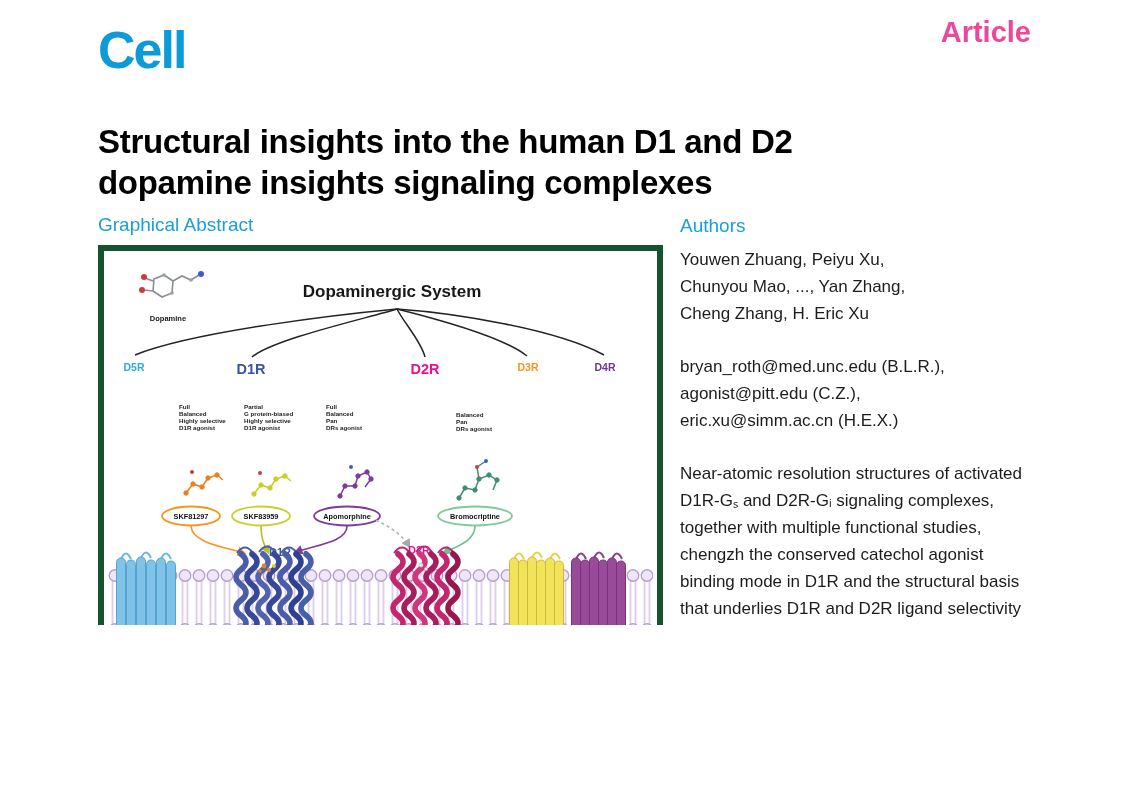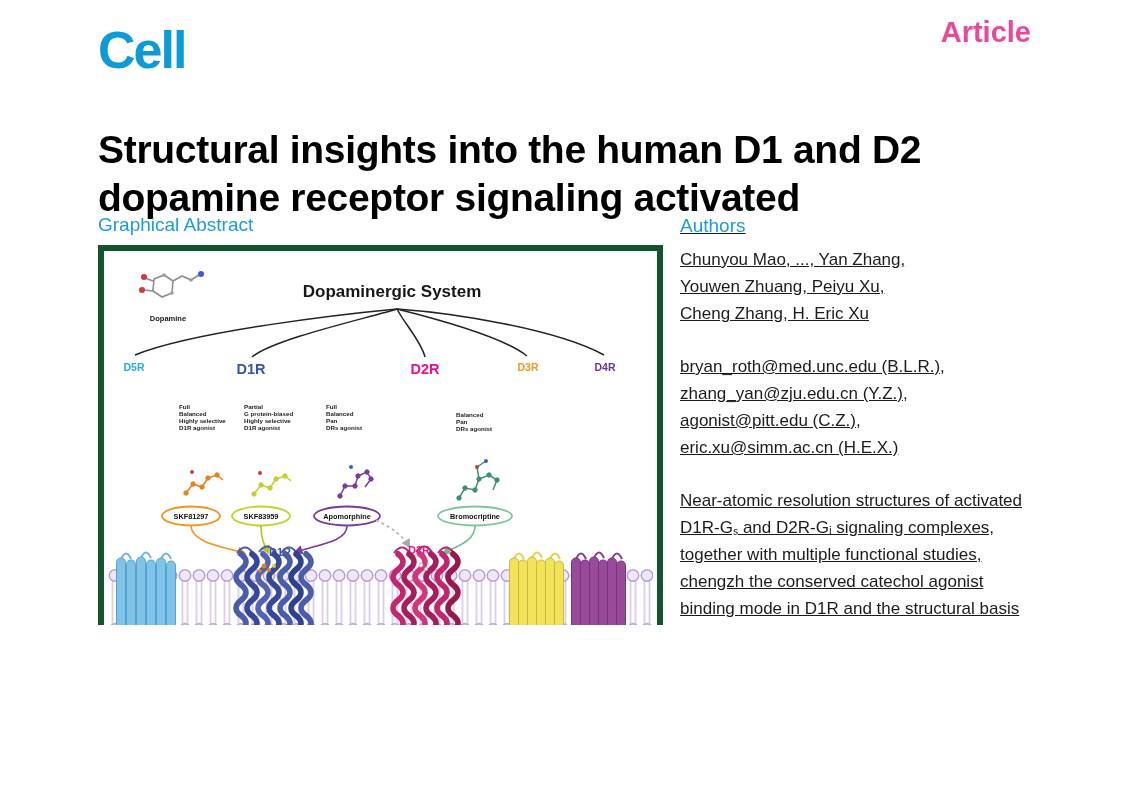--- a/index.html
+++ b/index.html
@@ -10,24 +10,24 @@
   .logo {
     position:absolute; left:98px; top:20px;
     font-size:52px; font-weight:bold; color:#0d9bd8; letter-spacing:-2px;
   }
   .article-type {
     position:absolute; right:110px; top:16px;
     font-size:29px; font-weight:bold; color:#ec4899;
   }
   .title {
     position:absolute; left:98px; top:100px; width:900px;
-    font-size:39px; font-weight:bold; color:#000; line-height:1.24; letter-spacing:-0.3px;
+    font-size:33px; font-weight:bold; color:#000; line-height:1.24; letter-spacing:-0.3px;
   }
   .col-left  { position:absolute; left:98px;  top:214px; width:559px; }
-  .col-right { position:absolute; left:680px; top:215px; width:352px;text-decoration:underline; }
+  .col-right { position:absolute; left:680px; top:215px; width:352px; }
   .sec-heading {
     font-size:19px; font-weight:normal; color:#1b9ed8; margin:0 0 9px 0;
   }
   .fig-box {
     margin-top:4px; width:553px; height:541px;
     border:6px solid #14532d; background:#fff;
   }
   .fig-box svg { display:block; width:553px; height:541px; }
   .text-block { font-size:17px; line-height:27px; color:#1c1c1c; margin:0 0 26px 0; }
   .text-block div { white-space:nowrap; }
@@ -44,21 +44,21 @@
   .g-label    { font-family:"Liberation Sans",sans-serif; font-size:11.5px; font-weight:bold; text-anchor:middle; }
 </style>
 </head>
 <body>
 
 <div class="page">
 
   <div class="logo">Cell</div>
   <div class="article-type">Article</div>
 
-  <h1 class="title"><span>Structural insights into the human D1 and D2</span><br><span>dopamine receptor signaling activated</span></h1>
+  <h1 class="title"><span>Structural insights into the human D1 and D2</span><br><span>dopamine insights signaling complexes</span></h1>
 
   <section class="col-left">
     <h2 class="sec-heading">Graphical Abstract</h2>
 
     <div class="fig-box">
       <svg viewBox="0 0 553 541">
         <defs>
           <path id="coilV" d="M6,0 q10,7 0,14 t0,14 t0,14 t0,14 t0,14 t0,14" fill="none" stroke-width="5.6" stroke-linecap="round"></path>
           <path id="coilH" d="M0,6 q7,10 14,0 t14,0 t14,0 t14,0" fill="none" stroke-width="5" stroke-linecap="round"></path>
           <g id="cyl">
@@ -303,28 +303,27 @@
         </g>
         <text class="g-label" x="266" y="490" fill="#a3cbdc">Gαᵢ</text>
       </svg>
     </div>
   </section>
 
   <aside class="col-right">
 
     <h2 class="sec-heading">Authors</h2>
     <div class="text-block">
+      <div>Youwen Zhuang, Peiyu Xu,</div>
       <div>Chunyou Mao, ..., Yan Zhang,</div>
-      <div>Youwen Zhuang, Peiyu Xu,</div>
       <div>Cheng Zhang, H. Eric Xu</div>
     </div>
 
     <div class="text-block">
       <div>bryan_roth@med.unc.edu (B.L.R.),</div>
-      <div>zhang_yan@zju.edu.cn (Y.Z.),</div>
       <div>agonist@pitt.edu (C.Z.),</div>
       <div>eric.xu@simm.ac.cn (H.E.X.)</div>
     </div>
 
     <p class="brief-text">Near-atomic resolution structures of activated D1R-Gₛ and D2R-Gᵢ signaling complexes, together with multiple functional studies, chengzh the conserved catechol agonist binding mode in D1R and the structural basis that underlies D1R and D2R ligand selectivity and G protein-coupling specificity.</p>
 
   </aside>
 
 </div>
 

